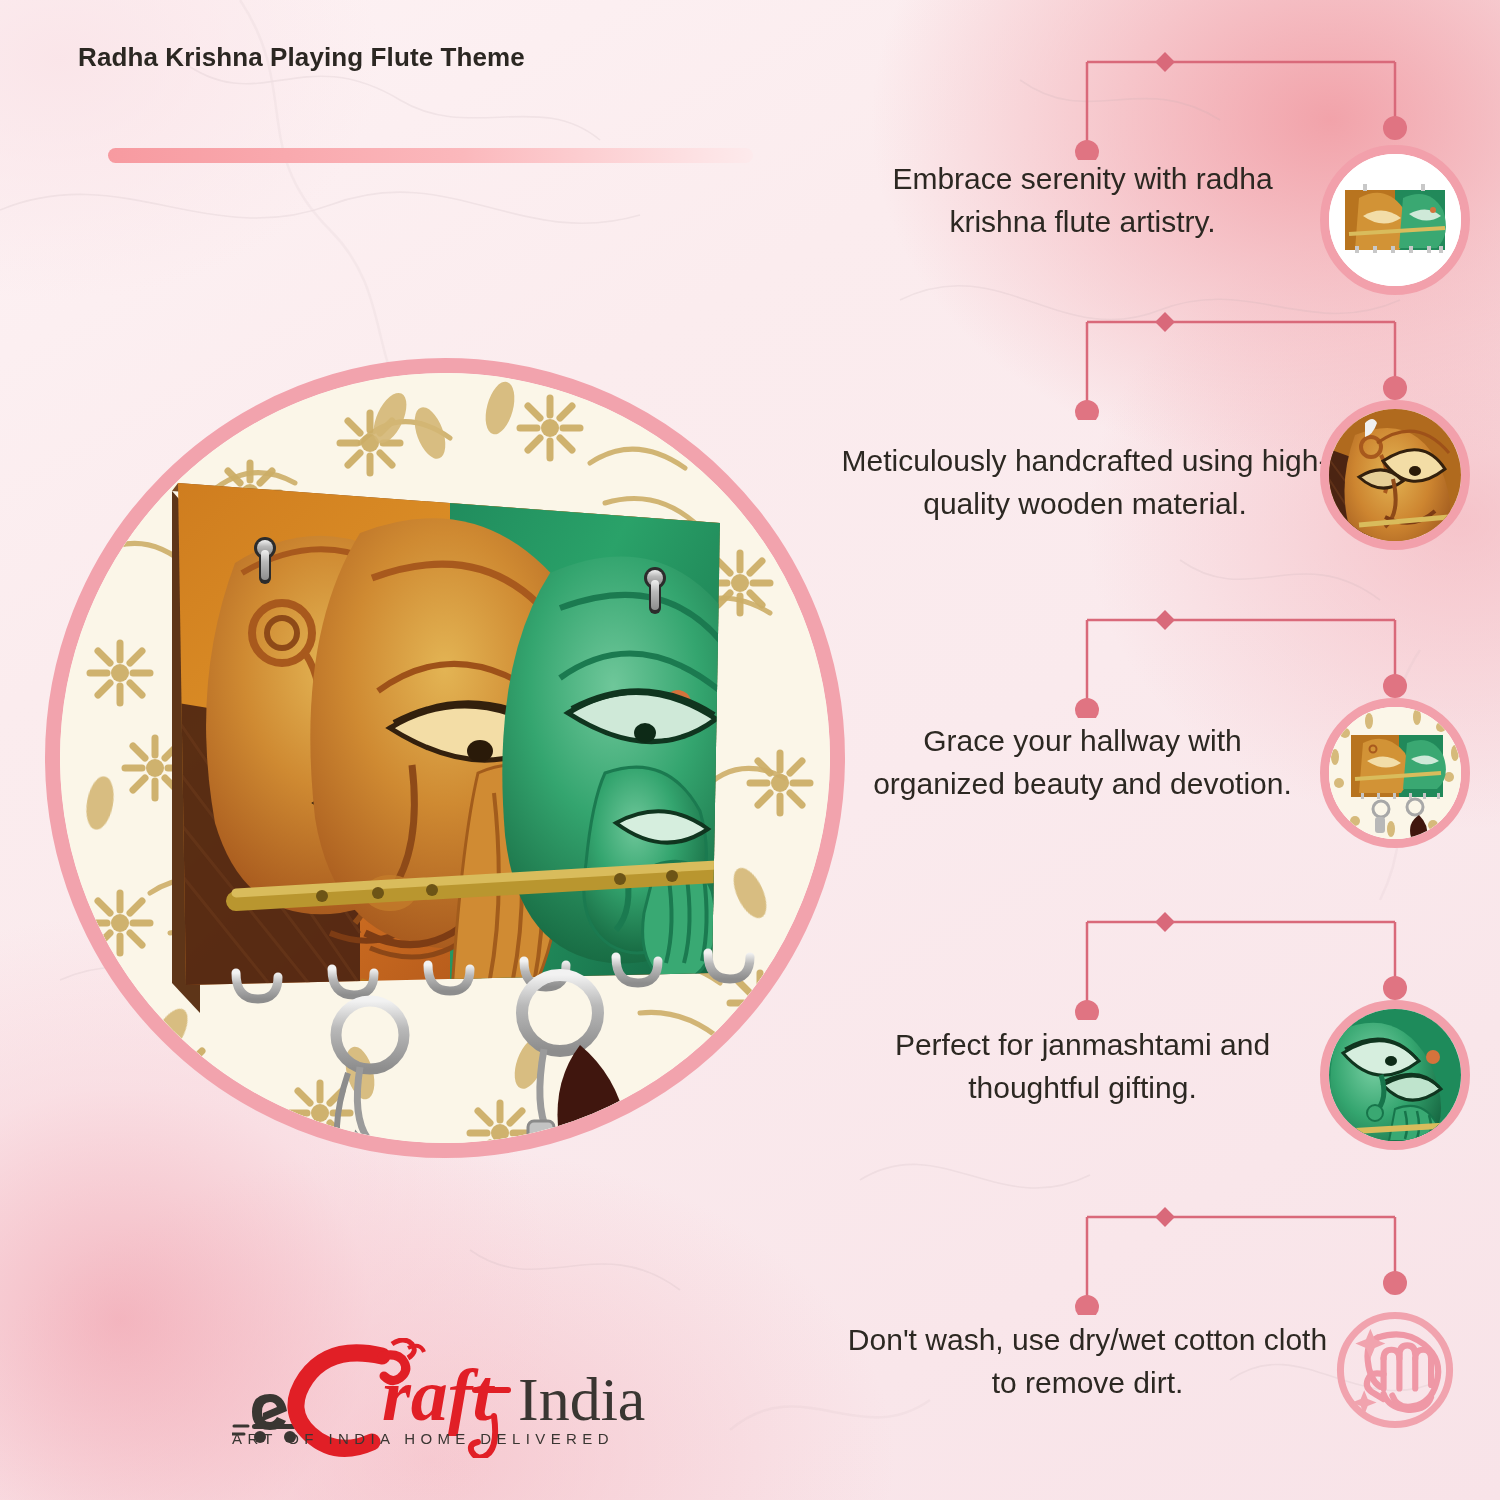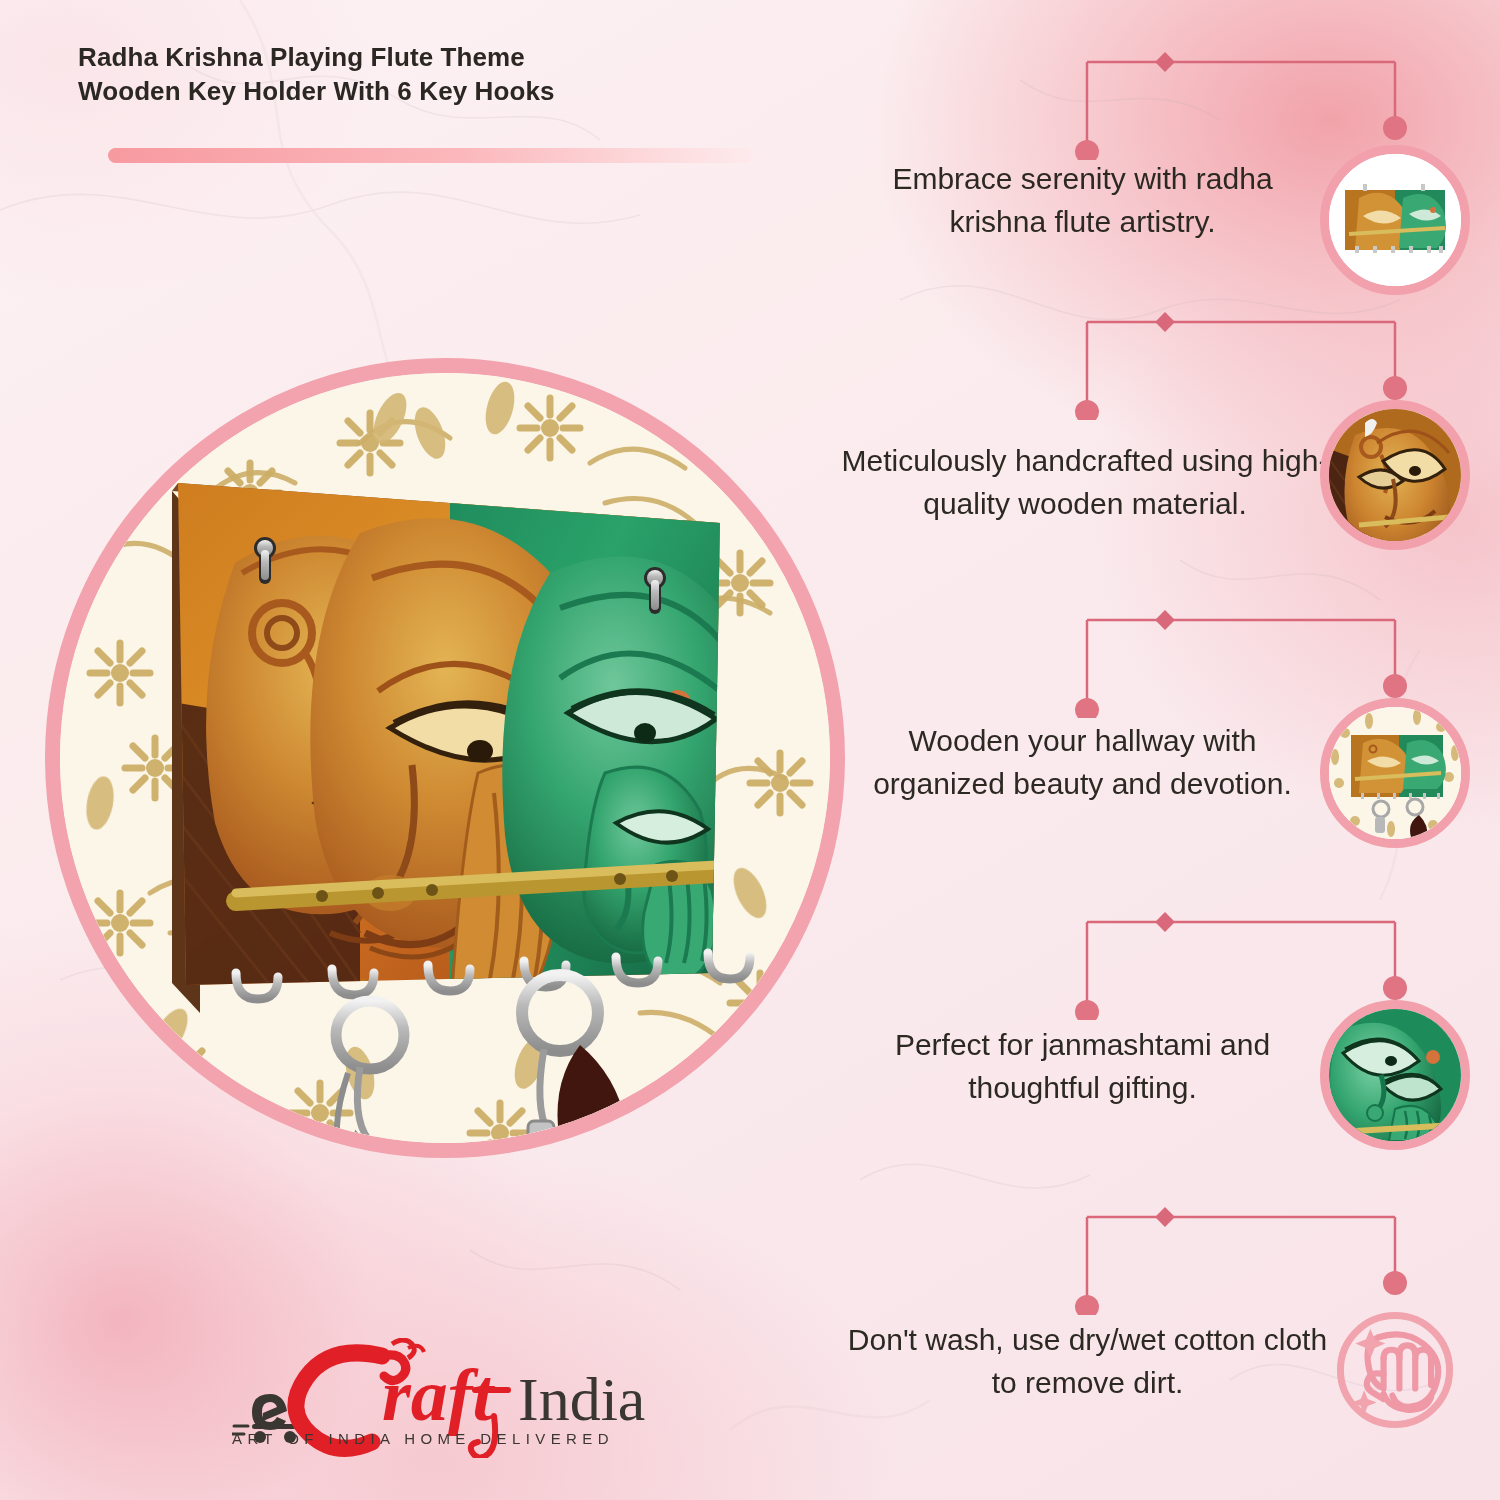--- a/index.html
+++ b/index.html
@@ -80,21 +80,20 @@
     </g>
     <g fill="none" stroke="#c7b4b9" stroke-width="2.6" opacity=".40">
       <path d="M240,0 C300,90 250,150 330,230 C400,300 360,380 440,440"></path>
       <path d="M1420,650 C1360,740 1430,800 1380,900"></path>
       <path d="M730,1430 C800,1370 860,1450 930,1400"></path>
     </g>
   </svg>
 
   <div id="title">
     <span>Radha Krishna Playing Flute Theme</span>
-    <span class="l2">Wooden Key Holder With 6 Key Hooks</span>
   </div>
   <div id="title-rule"></div>
 
   <div id="hero">
     <svg id="hero-inner" viewBox="0 0 770 770" preserveAspectRatio="xMidYMid slice">
       <defs>
         <clipPath id="heroClip">
             <circle cx="385" cy="385" r="385"></circle>
           </clipPath>
         <linearGradient id="radhaG" x1="0" y1="0" x2="1" y2="1">
@@ -398,21 +397,21 @@
   <div class="feature" style="top:598px;">
     <svg class="connector" viewBox="0 0 645 120">
       <path d="M232,22 H388" fill="none" stroke="#d9697a" stroke-width="2.5"></path>
       <path d="M232,22 V110" fill="none" stroke="#d9697a" stroke-width="2.5"></path>
       <path d="M540,22 V86" fill="none" stroke="#d9697a" stroke-width="2.5"></path>
       <path d="M540,22 H388" fill="none" stroke="#d9697a" stroke-width="2.5"></path>
       <rect x="303" y="15" width="14" height="14" transform="rotate(45 310 22)" fill="#d9697a"></rect>
       <circle cx="232" cy="112" r="12" fill="#e07482"></circle>
       <circle cx="540" cy="88" r="12" fill="#e07482"></circle>
     </svg>
-    <div class="feat-text" style="top:122px;">Wooden your hallway with organized beauty and devotion.</div>
+    <div class="feat-text" style="top:122px;">Grace your hallway with organized beauty and devotion.</div>
     <div class="thumb" style="left:465px;top:100px;">
       <svg viewBox="0 0 132 132" preserveAspectRatio="xMidYMid slice">
         <rect width="132" height="132" fill="#fbf6e8"></rect>
         <g fill="#d4b775" opacity=".95">
           <circle cx="16" cy="26" r="5"></circle>
             <circle cx="112" cy="20" r="5"></circle>
           <circle cx="10" cy="76" r="5"></circle>
             <circle cx="120" cy="70" r="5"></circle>
           <circle cx="26" cy="114" r="5"></circle>
             <circle cx="104" cy="118" r="5"></circle>

